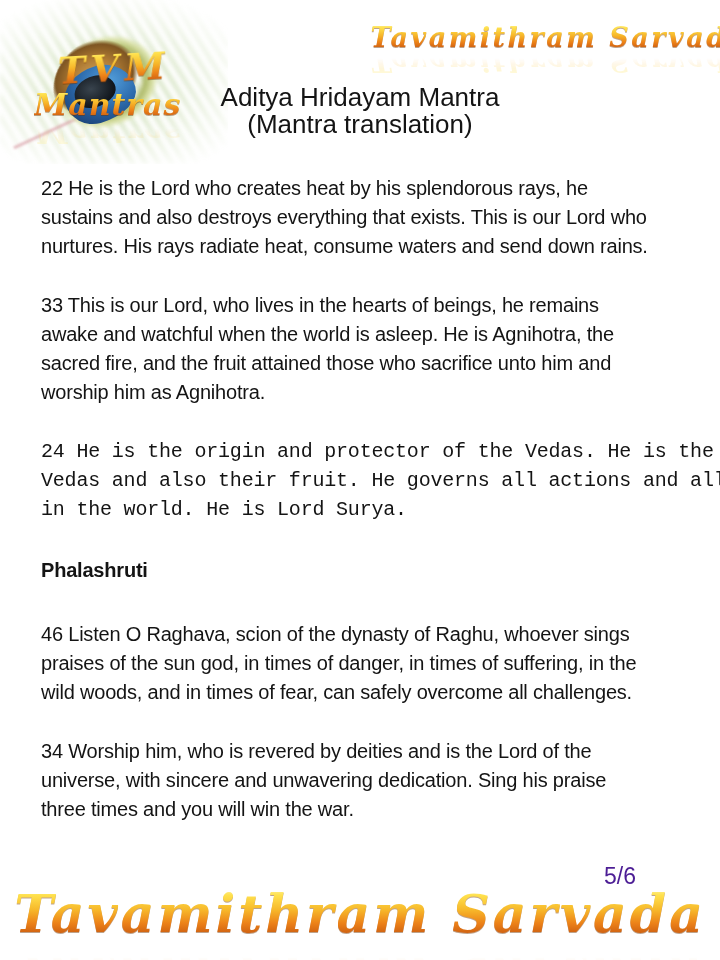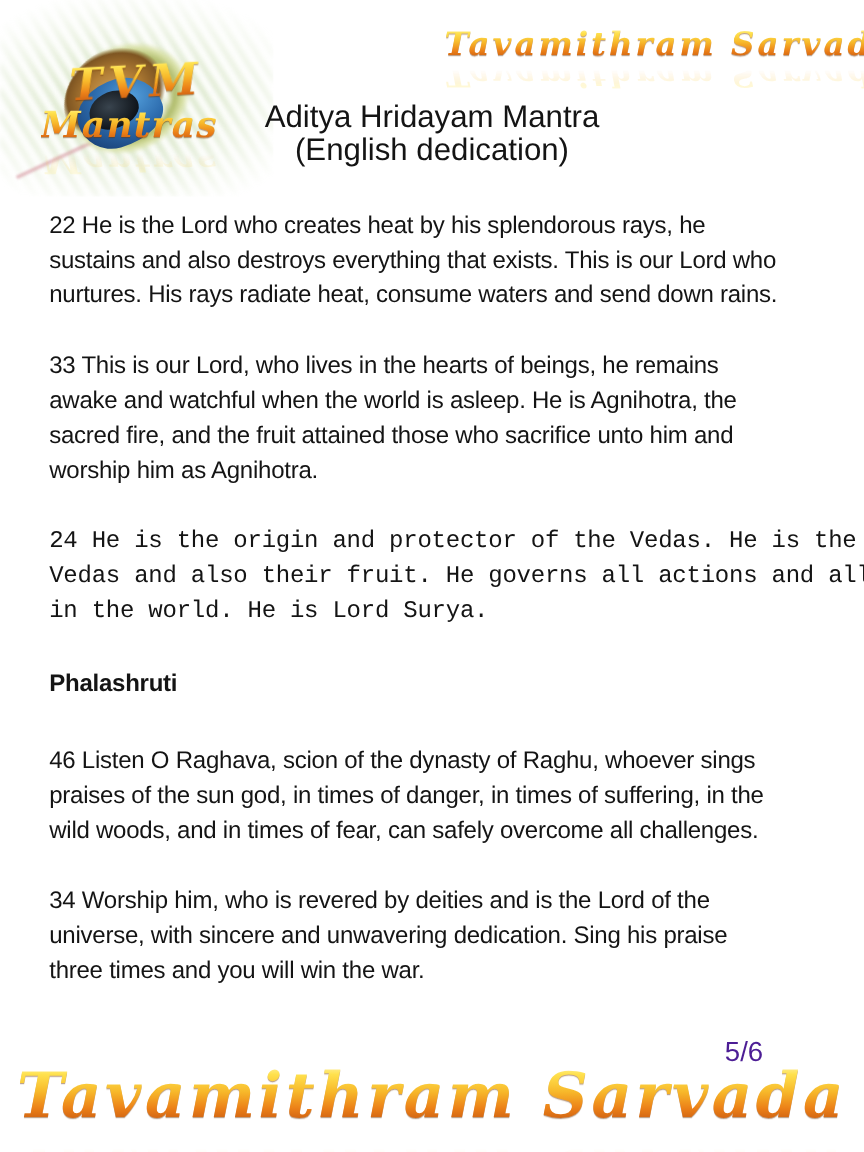--- a/index.html
+++ b/index.html
@@ -111,21 +111,21 @@
       <span class="gold-script refl" aria-hidden="true">Mantras</span>
     </div>
   </div>
 
   <div class="brand-top script-logo">
     <span class="gold-script">Tavamithram Sarvada</span>
     <span class="gold-script refl" aria-hidden="true">Tavamithram Sarvada</span>
   </div>
 
   <h1 class="title">Aditya Hridayam Mantra
-(English dedication)</h1>
+(Mantra translation)</h1>
 
   <div class="content">
     <p>22 He is the Lord who creates heat by his splendorous rays, he
 sustains and also destroys everything that exists. This is our Lord who
 nurtures. His rays radiate heat, consume waters and send down rains.</p>
     <p>33 This is our Lord, who lives in the hearts of beings, he remains
 awake and watchful when the world is asleep. He is Agnihotra, the
 sacred fire, and the fruit attained those who sacrifice unto him and
 worship him as Agnihotra.</p>
     <p class="p24">24 He is the origin and protector of the Vedas. He is the Yajnas in the

